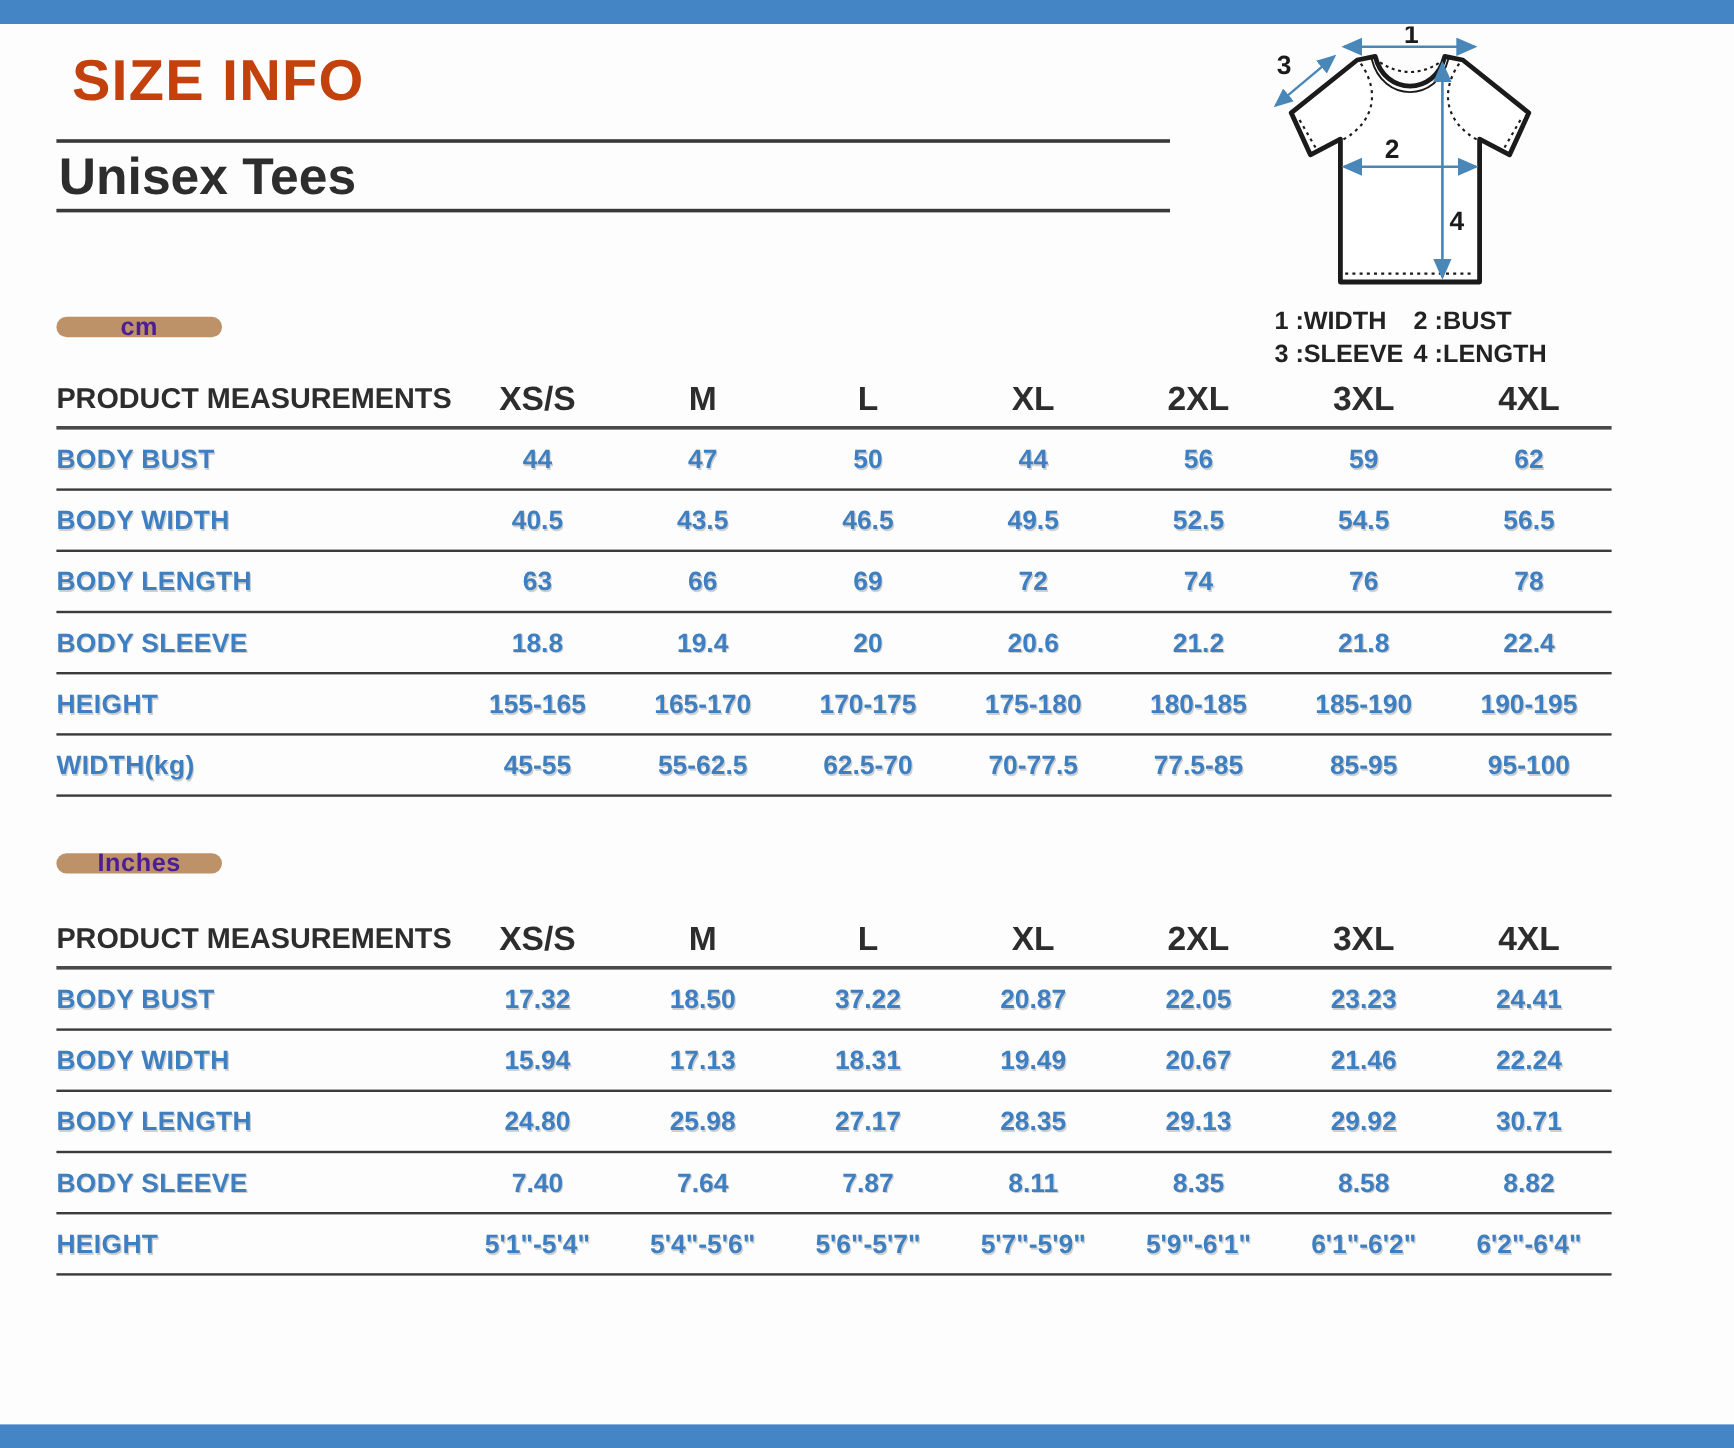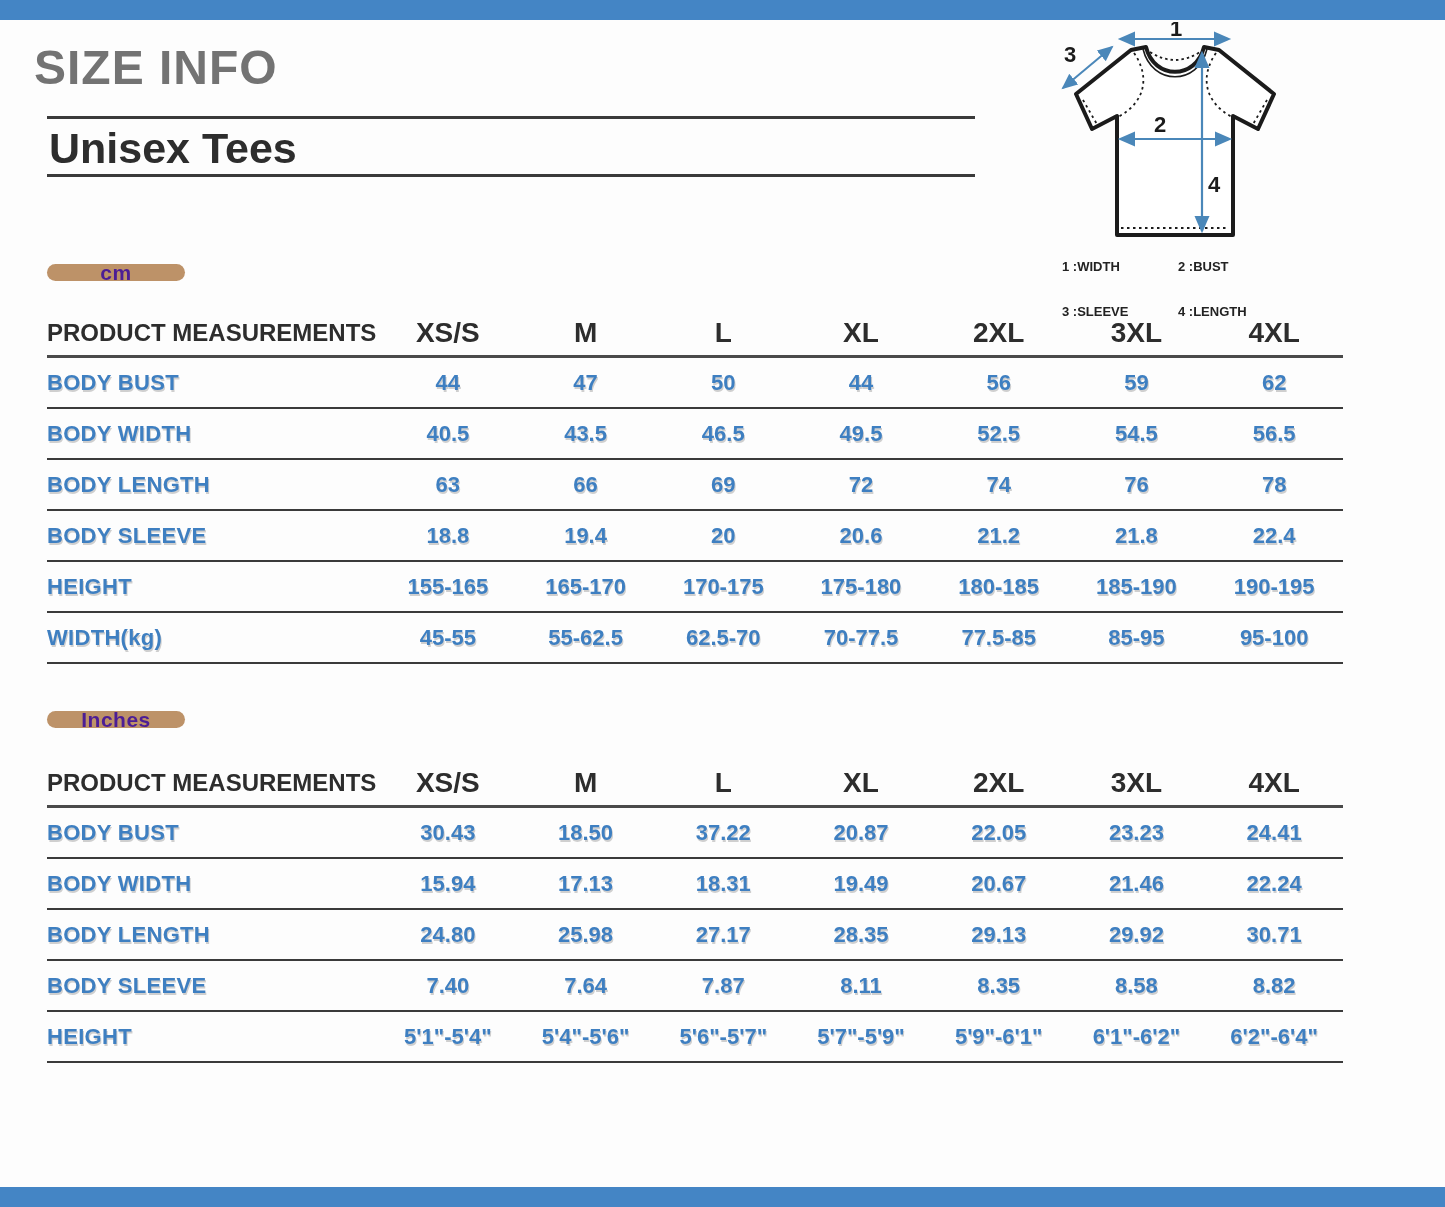--- a/index.html
+++ b/index.html
@@ -13,39 +13,39 @@
   .stage { position: absolute; inset: 0; width: 1445px; height: 1207px; background: #fdfdfd; }
 
   .top-bar, .bottom-bar {
     position: absolute; left: 0; width: 1445px; height: 20px; background: #4485c5;
   }
   .top-bar { top: 0; }
   .bottom-bar { top: 1187px; }
 
   
   .page-title {
-    position: absolute; left: 34px; top: 40px;
+    position: absolute; left: 60px; top: 40px;
     font-size: 48px; font-weight: 800; letter-spacing: 1px;
-    font-stretch: condensed; color: #737373;
+    font-stretch: condensed; color: #c2410c;
   }
   .rule { position: absolute; left: 47px; width: 928px; height: 3px; background: #3a3a3a; }
   .rule-1 { top: 116px; }
   .rule-2 { top: 174px; }
   .page-subtitle {
     position: absolute; left: 49px; top: 124px;
     font-size: 43px; font-weight: 800; letter-spacing: 0px;
     font-stretch: condensed; color: #2d2d2d;
   }
 
   
   .diagram { position: absolute; left: 1056px; top: 22px; width: 345px; }
   .legend {
     margin-top: 4px; margin-left: 6px;
-    display: grid; grid-template-columns: 116px auto; row-gap: 19px;
-    font-size: 13px; font-weight: 700; color: #222; line-height: 26px;
+    display: grid; grid-template-columns: 116px auto; row-gap: 2px;
+    font-size: 21px; font-weight: 700; color: #222; line-height: 26px;
     white-space: nowrap;
   }
 
   
   .unit-badge {
     position: absolute; left: 47px; height: 17px; border-radius: 16px;
     background: #bd9268; color: #4c1d95;
     display: flex; align-items: center; justify-content: center;
     font-size: 21px; font-weight: 700; letter-spacing: 0.5px;
     padding: 0 8px;
@@ -216,21 +216,21 @@
         <div class="t-cell ">XS/S</div>
         <div class="t-cell ">M</div>
         <div class="t-cell ">L</div>
         <div class="t-cell ">XL</div>
         <div class="t-cell ">2XL</div>
         <div class="t-cell ">3XL</div>
         <div class="t-cell ">4XL</div>
       </div>
       <div class="t-row">
         <div class="t-cell first row-label">BODY BUST</div>
-        <div class="t-cell cell-value">30.43</div>
+        <div class="t-cell cell-value">17.32</div>
         <div class="t-cell cell-value">18.50</div>
         <div class="t-cell cell-value">37.22</div>
         <div class="t-cell cell-value">20.87</div>
         <div class="t-cell cell-value">22.05</div>
         <div class="t-cell cell-value">23.23</div>
         <div class="t-cell cell-value">24.41</div>
       </div>
       <div class="t-row">
         <div class="t-cell first row-label">BODY WIDTH</div>
         <div class="t-cell cell-value">15.94</div>

